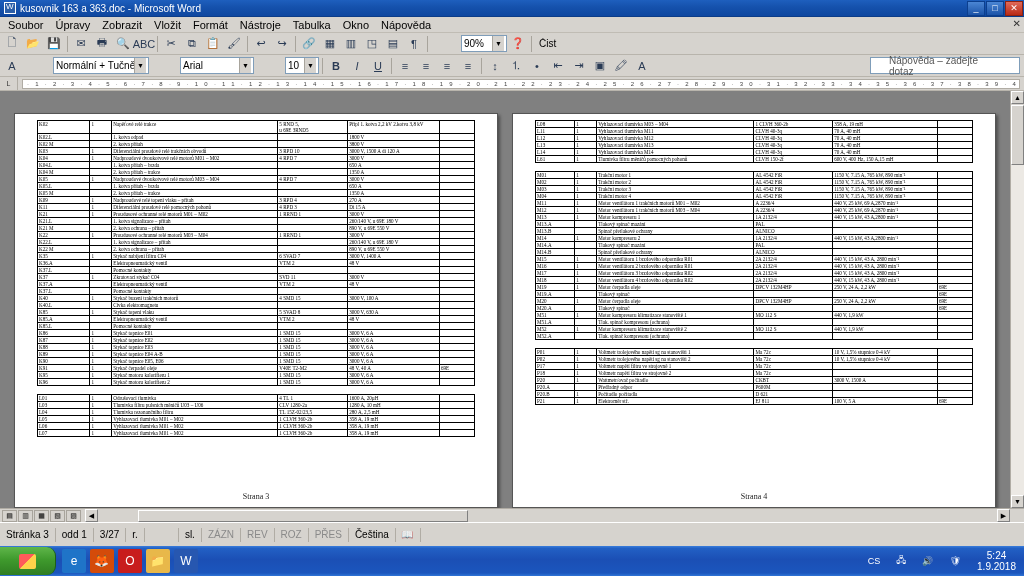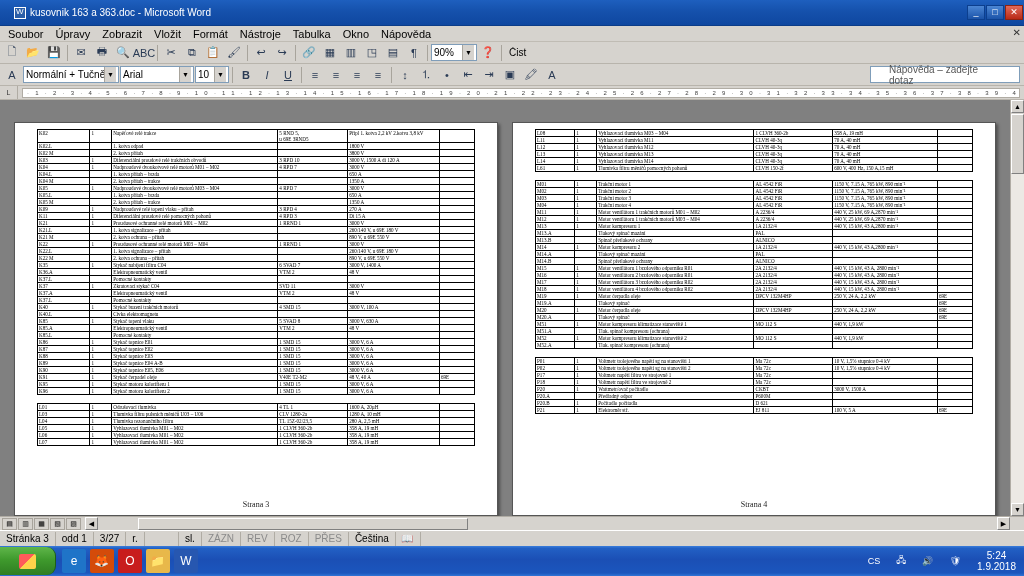--- a/index.html
+++ b/index.html
@@ -7,22 +7,22 @@
   body {
     width:1024px; height:576px; overflow:hidden;
     font-family:"Liberation Sans", sans-serif;
     font-size:11px;
     background:#7ba0c8;
   }
   .app { width:1024px; height:576px; display:flex; flex-direction:column; position:relative; }
 
   
   .titlebar {
-    height:26px; background:linear-gradient(180deg,#1e5fbe 0%,#1551ac 45%,#0e47a0 100%);
-    display:flex; align-items:center; color:#fff; font-size:10px; padding-left:14px;
+    height:17px; background:linear-gradient(180deg,#1e5fbe 0%,#1551ac 45%,#0e47a0 100%);
+    display:flex; align-items:center; color:#fff; font-size:10px; padding-left:4px;
     border-bottom:1px solid #0b3c88;
   }
   .titlebar .doc-icon {
     width:12px;height:12px;background:#2b5ea8;border:1px solid #fff;margin-right:4px;
     position:relative; flex:0 0 auto;
   }
   .titlebar .doc-icon:after{content:"W";position:absolute;left:1px;top:-1px;font-size:8px;color:#fff;}
   .titlebar .title { flex:1 1 auto; white-space:nowrap; overflow:hidden; text-overflow:ellipsis; }
   .winbtns { display:flex; gap:1px; padding-right:1px; }
   .winbtn {
@@ -44,21 +44,21 @@
     height:22px; background:#d6d3ce; display:flex; align-items:center;
     border-bottom:1px solid #b8b4ac; padding-left:2px; gap:1px;
   }
   .tb-btn {
     width:20px;height:19px;display:flex;align-items:center;justify-content:center;
     font-size:11px;color:#2a3b55; background:transparent; border:1px solid transparent;
   }
   .tb-sep { width:1px;height:16px;background:#a8a49c;margin:0 2px; }
   .tb-combo {
     height:17px; background:#fff; border:1px solid #7f9db9; display:flex; align-items:center;
-    font-size:10px; padding:0 2px; position:relative;
+    font-size:10px; padding:0 2px; position:relative;margin-left:30px;
   }
   .tb-combo .arrow { width:12px;height:15px;background:#d6d3ce;border-left:1px solid #a8a49c;
     display:flex;align-items:center;justify-content:center;font-size:7px;margin-left:auto;}
   .tb-text { font-size:10px; color:#000; white-space:nowrap; overflow:hidden; }
   .helpbox {
     margin-left:auto; margin-right:4px; width:150px; height:17px; background:#fff;
     border:1px solid #7f9db9; font-size:10px; color:#555; padding:1px 18px; display:flex; align-items:center;
   }
 
   
@@ -111,21 +111,21 @@
   .hs-btn { width:13px;height:13px;background:#d6d3ce;border:1px solid #fff;
     border-right-color:#808080;border-bottom-color:#808080; text-align:center; line-height:11px;}
   .hs-thumb { height:12px; width:330px; background:#d6d3ce; border:1px solid #fff;
     border-right-color:#808080;border-bottom-color:#808080; margin-left:40px;}
   .view-btns { display:flex; gap:1px; padding-left:2px; }
   .view-btn { width:15px;height:12px;background:#d6d3ce;border:1px solid #a8a49c;
     font-size:7px;text-align:center;line-height:10px;}
 
   
   .statusbar {
-    height:16px; background:#d6d3ce; border-top:1px solid #fff;
+    height:24px; background:#d6d3ce; border-top:1px solid #fff;
     display:flex; align-items:center; font-size:10px; color:#000; gap:0;
   }
   .statusbar .cell { padding:0 6px; border-right:1px solid #b0aca4; height:14px; line-height:14px; white-space:nowrap;}
   .statusbar .dim { color:#8a8a8a; }
 
   
   .taskbar {
     height:30px; background:linear-gradient(180deg,#3a7ddc 0%,#2260c4 8%,#1b4fb5 45%,#1b56bd 90%,#2f74d6 100%);
     display:flex; align-items:center; color:#fff; font-size:10px;
   }

